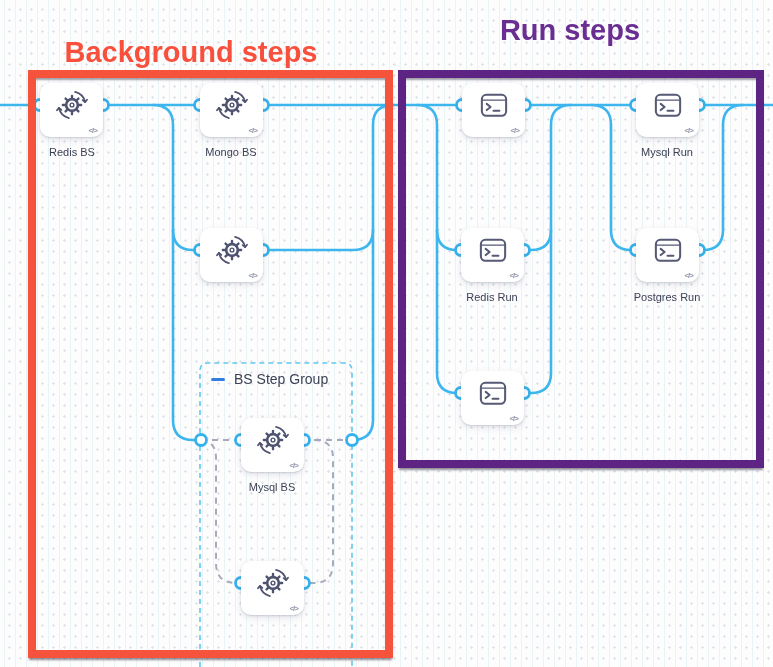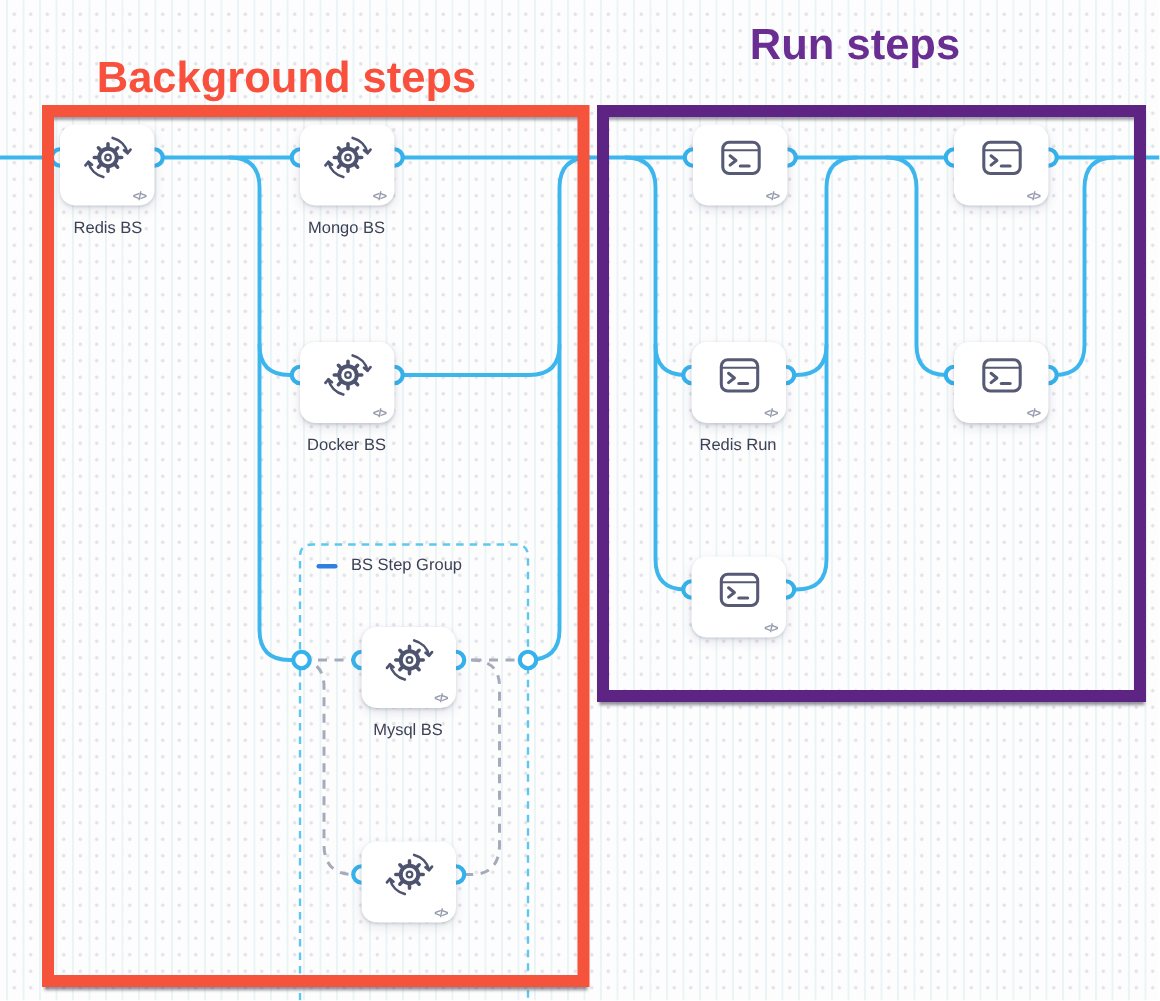--- a/index.html
+++ b/index.html
@@ -35,21 +35,21 @@
   .frame-bg{left:28px;top:70px;width:365px;height:588px;border:8px solid #f5533c;}
   .frame-run{left:398px;top:70px;width:366px;height:398px;border:8px solid #5e2484;}
   .title{
     position:absolute;z-index:4;font-weight:bold;font-size:29px;line-height:31px;
     text-align:center;letter-spacing:0;
   }
   .title-bg{left:30px;top:15px;width:322px;color:#f8503c;margin-top:22px;}
   .title-run{left:420px;top:15px;width:300px;color:#6a2e92;}
   .group-label{
     position:absolute;left:211px;top:371px;z-index:2;display:flex;
-    align-items:center;gap:9px;font-size:11px;color:#3d4156;white-space:nowrap;
+    align-items:center;gap:9px;font-size:14px;color:#3d4156;white-space:nowrap;
   }
   .group-dash{width:14px;height:3px;background:#2e7fe0;border-radius:2px;flex:none;}
 </style>
 </head>
 <body>
 
 <div class="canvas">
 
   <svg width="0" height="0" style="position:absolute" aria-hidden="true">
     <defs>
@@ -150,21 +150,20 @@
     <span class="badge">&lt;/&gt;</span>
   </div>
   <div class="node-label" style="left:166px;top:146px">Mongo BS</div>
 
   <div class="node" style="left:200px;top:228px">
     <svg class="icon" width="34" height="34">
         <use href="#icon-bs"></use>
       </svg>
     <span class="badge">&lt;/&gt;</span>
   </div>
-  <div class="node-label" style="left:166px;top:291px">Docker BS</div>
 
   <div class="node" style="left:241px;top:418px">
     <svg class="icon" width="34" height="34">
         <use href="#icon-bs"></use>
       </svg>
     <span class="badge">&lt;/&gt;</span>
   </div>
   <div class="node-label" style="left:207px;top:481px">Mysql BS</div>
 
   <div class="node" style="left:241px;top:561px">
@@ -180,35 +179,37 @@
       </svg>
     <span class="badge">&lt;/&gt;</span>
   </div>
 
   <div class="node" style="left:636px;top:83px">
     <svg class="icon" width="33" height="30" style="top:8px">
         <use href="#icon-run"></use>
       </svg>
     <span class="badge">&lt;/&gt;</span>
   </div>
+  <div class="node-label" style="left:602px;top:146px">Mysql Run</div>
 
   <div class="node" style="left:461px;top:228px">
     <svg class="icon" width="33" height="30" style="top:8px">
         <use href="#icon-run"></use>
       </svg>
     <span class="badge">&lt;/&gt;</span>
   </div>
   <div class="node-label" style="left:427px;top:291px">Redis Run</div>
 
   <div class="node" style="left:636px;top:228px">
     <svg class="icon" width="33" height="30" style="top:8px">
         <use href="#icon-run"></use>
       </svg>
     <span class="badge">&lt;/&gt;</span>
   </div>
+  <div class="node-label" style="left:602px;top:291px">Postgres Run</div>
 
   <div class="node" style="left:461px;top:371px">
     <svg class="icon" width="33" height="30" style="top:8px">
         <use href="#icon-run"></use>
       </svg>
     <span class="badge">&lt;/&gt;</span>
   </div>
 
   <div class="frame frame-bg"></div>
   <div class="frame frame-run"></div>

